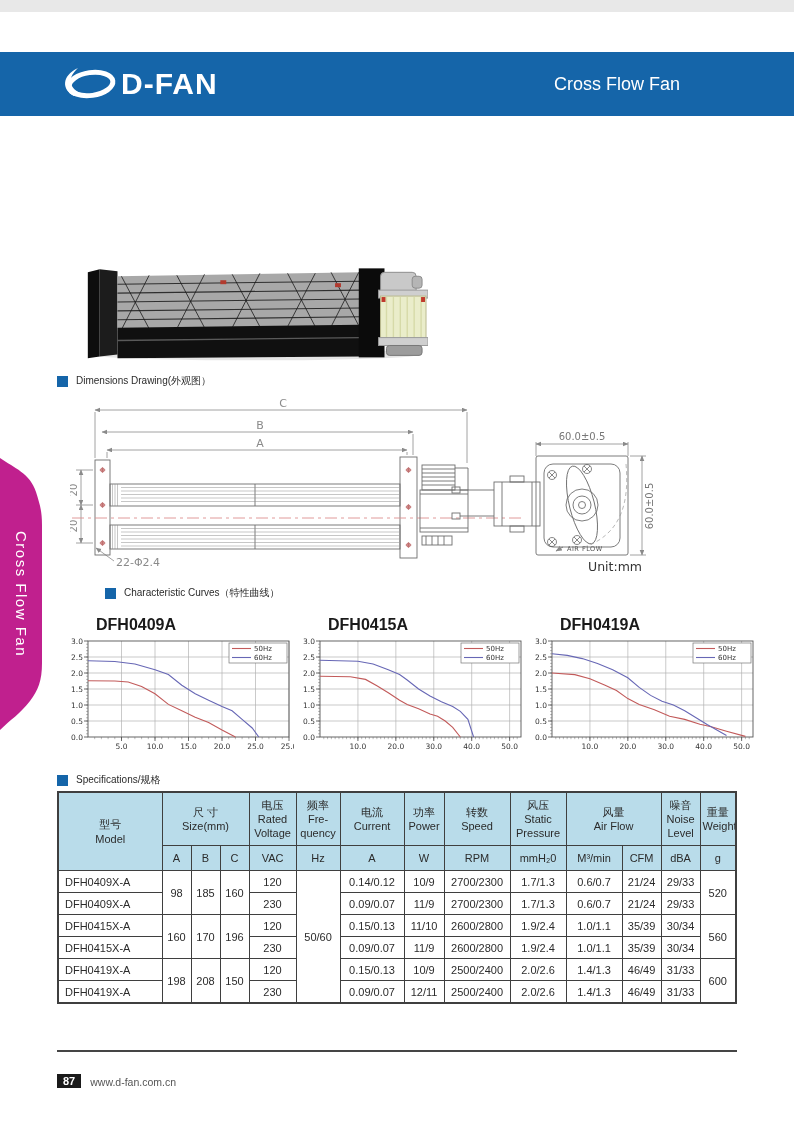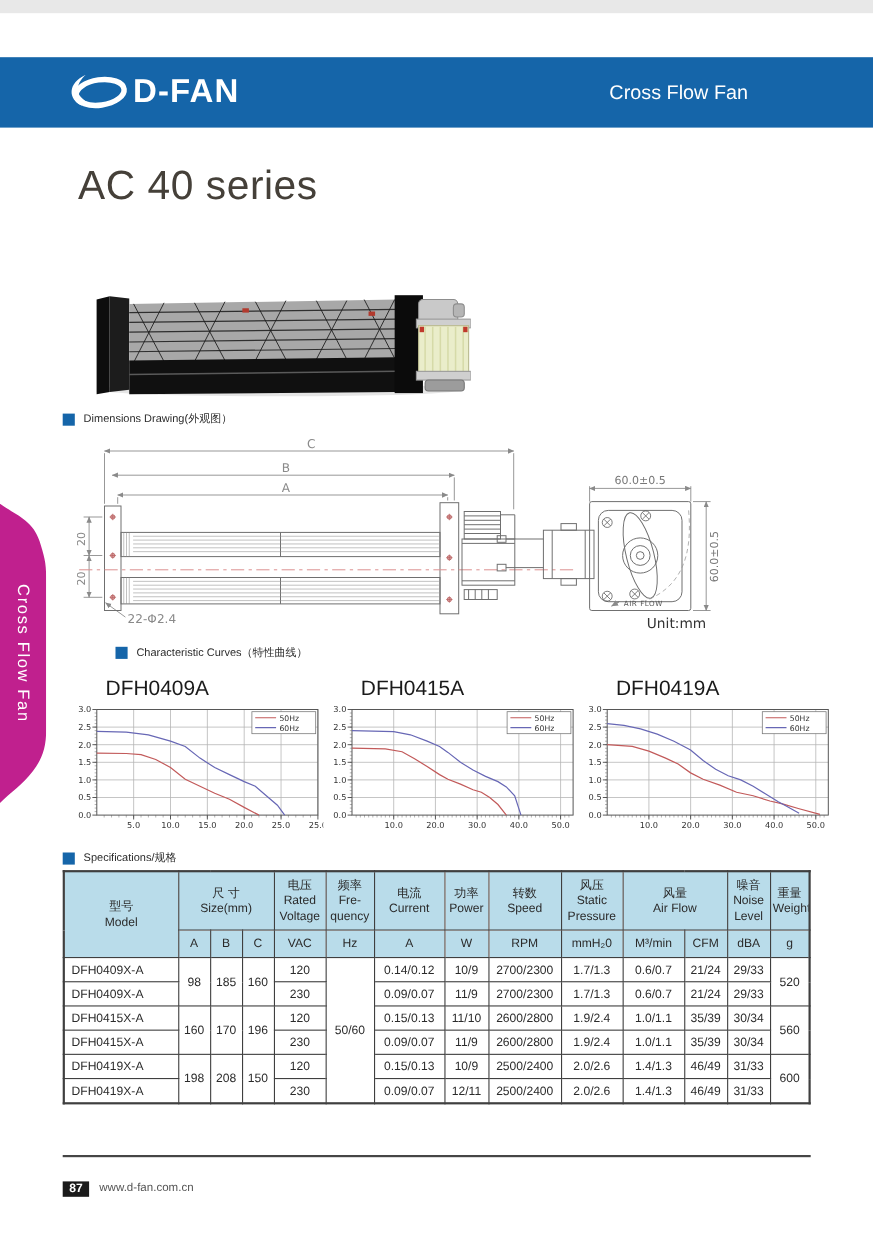--- a/index.html
+++ b/index.html
@@ -25,56 +25,55 @@
   .sec .sq{width:11px;height:11px;background:#1565a9;flex:none;}
   #sec-dim{left:57px;top:362px;}
   #sec-curves{left:57px;top:574px;padding-left:48px;}
   #sec-specs{left:57px;top:761px;}
   .photo{position:absolute;left:72px;top:226px;}
   .drawing{position:absolute;left:70px;top:386px;}
   .drawing text{font-family:"DejaVu Sans",sans-serif;}
   
   .charts{position:absolute;left:62px;top:604px;display:flex;}
   .chart{width:232px;}
-  .ct{margin:0 0 2px 34px;font-size:19px;font-weight:400;color:#1a1a1a;}
+  .ct{margin:0 0 2px 34px;font-size:16px;font-weight:700;color:#1a1a1a;}
   .cv text{font-family:"DejaVu Sans",sans-serif;}
   
   .specs-table{position:absolute;left:57px;top:779px;border-collapse:collapse;table-layout:fixed;
                width:678px;font-size:11px;color:#2b2b2b;border:2px solid #3f3f3f;}
   .specs-table th,.specs-table td{border:1px solid #3f3f3f;text-align:center;padding:1px 2px;
                overflow:hidden;}
   .specs-table thead th{background:#b9dcea;font-weight:400;white-space:pre-line;line-height:1.3;}
   .specs-table thead tr:first-child th{height:50px;}
   .specs-table thead tr:last-child th{height:22px;}
   .specs-table tbody td{height:19px;background:#fff;}
   .specs-table td.mdl{text-align:left;padding-left:6px;}
   
   .notes-hr{position:absolute;left:57px;top:1038px;width:680px;border-top:2px solid #454545;}
   .notes{position:absolute;left:57px;top:1045px;font-size:9.6px;color:#4a4a4a;white-space:pre;}
-  .pagefoot{position:absolute;left:57px;top:1062px;display:flex;align-items:flex-start;gap:9px;}
+  .pagefoot{position:absolute;left:57px;top:1062px;display:flex;align-items:flex-end;gap:9px;}
   .pagenum{background:#1a1a1a;color:#fff;font-size:11px;font-weight:700;padding:1px 6px;}
   .url{font-size:10.5px;color:#555;}
 </style>
 </head>
 <body>
 
 <div class="page">
 
   <header class="topbar">
     <div class="brand">
       <svg width="62" height="42" viewBox="0 0 62 42">
         <ellipse cx="33" cy="21" rx="22" ry="11.5" fill="none" stroke="#fff" stroke-width="5" transform="rotate(-8 33 21)"></ellipse>
         <path d="M16,33 C4,27 3,13 20,5 C10,14 10,24 22,30 Z" fill="#fff"></path>
       </svg>
       <span class="brand-text">D-FAN</span>
     </div>
     <div class="header-product">Cross Flow Fan</div>
   </header>
 
-  <h1 class="title">AC 40 series</h1>
 
   <div class="photo">
     <svg width="356" height="126" viewBox="0 0 360 126">
       <ellipse cx="185" cy="117" rx="168" ry="6" fill="rgba(0,0,0,0.10)"></ellipse>
 
       <polygon points="16,34 28,31 28,119 16,121" fill="#0d0d0d"></polygon>
       <polygon points="28,31 46,33 46,117 28,119" fill="#1c1c1c"></polygon>
 
       <polygon points="46,38 292,34 292,90 46,93" fill="#a8a8a8"></polygon>
       <g stroke="#2f2f2f" stroke-width="1.1">

